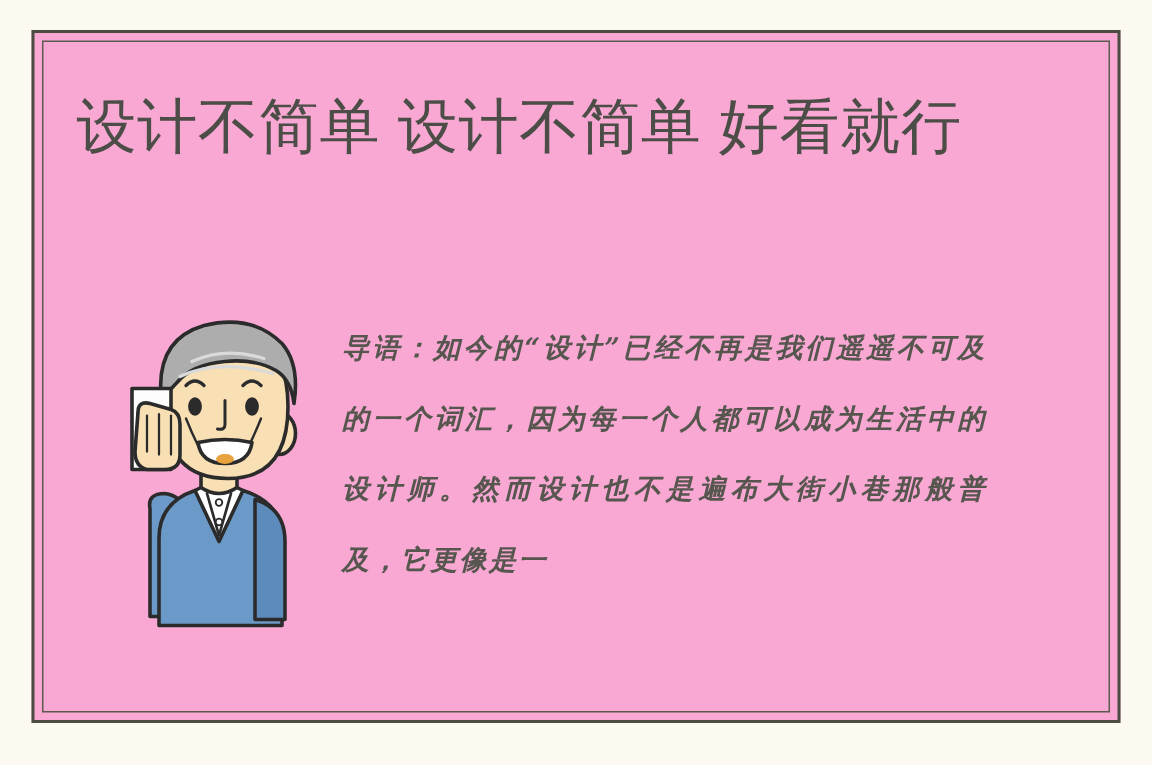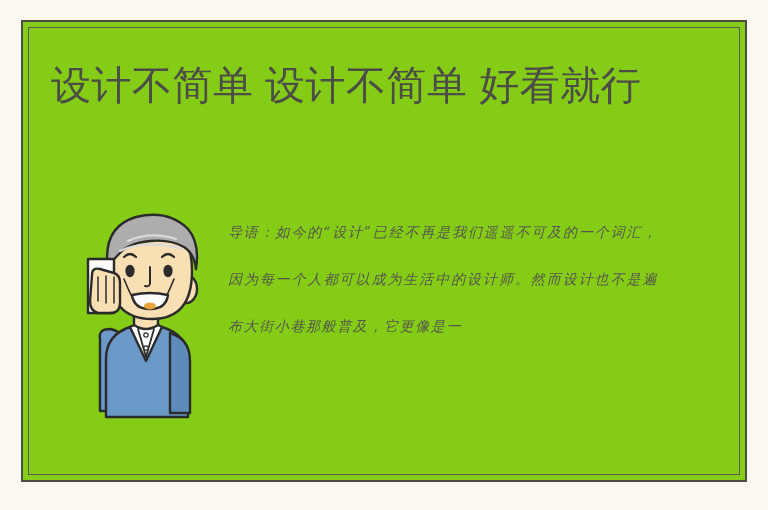--- a/index.html
+++ b/index.html
@@ -15,21 +15,21 @@
   }
 
   #article-card {
     position: absolute;
     left: 21px;
     top: 20px;
     width: 726px;
     height: 462px;
     border: 2px solid #4C4C42;
     box-sizing: border-box;
-    background: #84cc16;
+    background: #f9a8d4;
   }
 
   #inner-frame {
     position: absolute;
     left: 5px;
     top: 5px;
     right: 5px;
     bottom: 5px;
     border: 1px solid #5A5A4E;
     box-sizing: border-box;
@@ -65,28 +65,29 @@
     width: 170px;
     height: 230px;
   }
 
   #article-paragraph {
     position: absolute;
     left: 205px;
     top: 12px;
     width: 430px;
     margin: 0;
-    font-size: 14px;
+    font-size: 18px;
     line-height: 47px;
     color: #56564E;
     font-family: "DejaVu Serif", "Liberation Serif", serif;
     letter-spacing: 1.6px;
     text-align: justify;
     text-justify: inter-character;
     font-style: italic;
+    font-weight: bold;
   }
 </style>
 </head>
 <body>
 
 <div id="article-card">
 
   <div id="inner-frame"></div>
 
   <h1 id="article-title">设计不简单 设计不简单 好看就行</h1>

